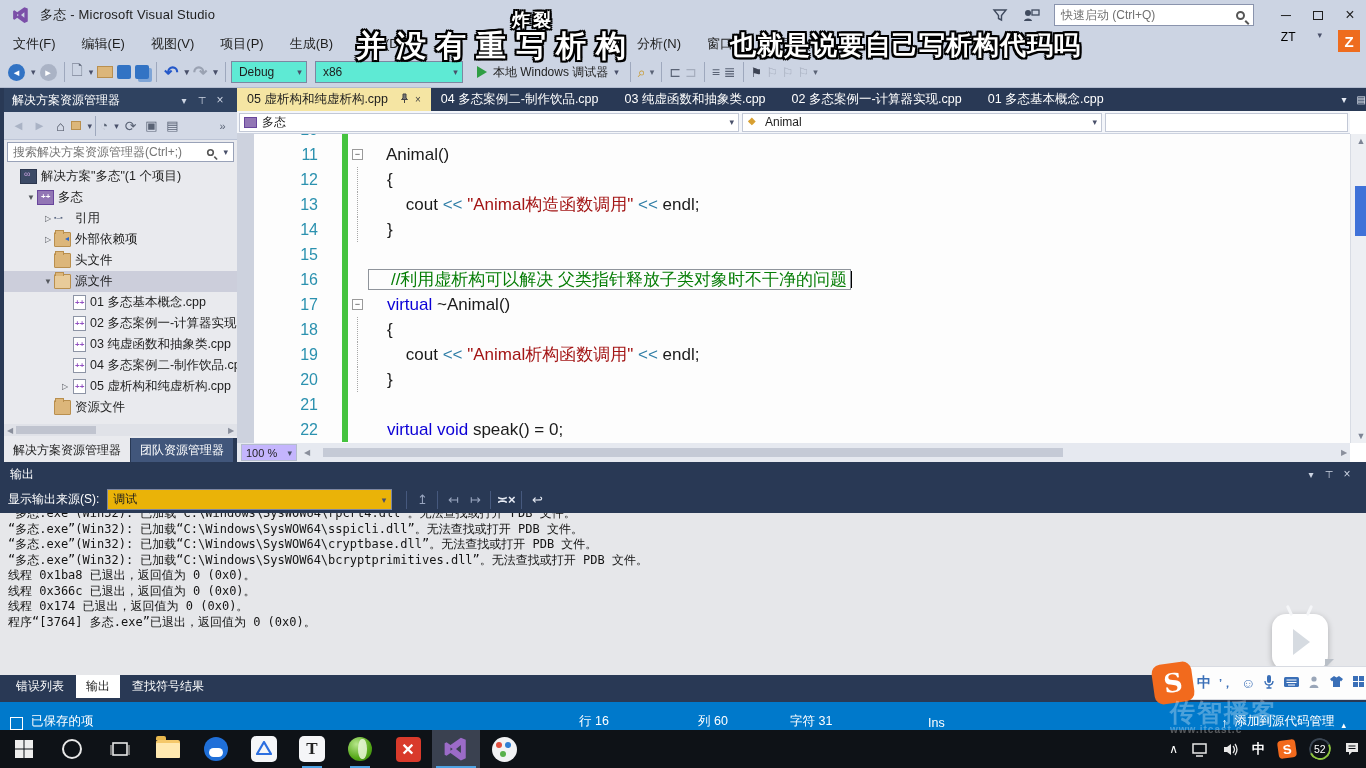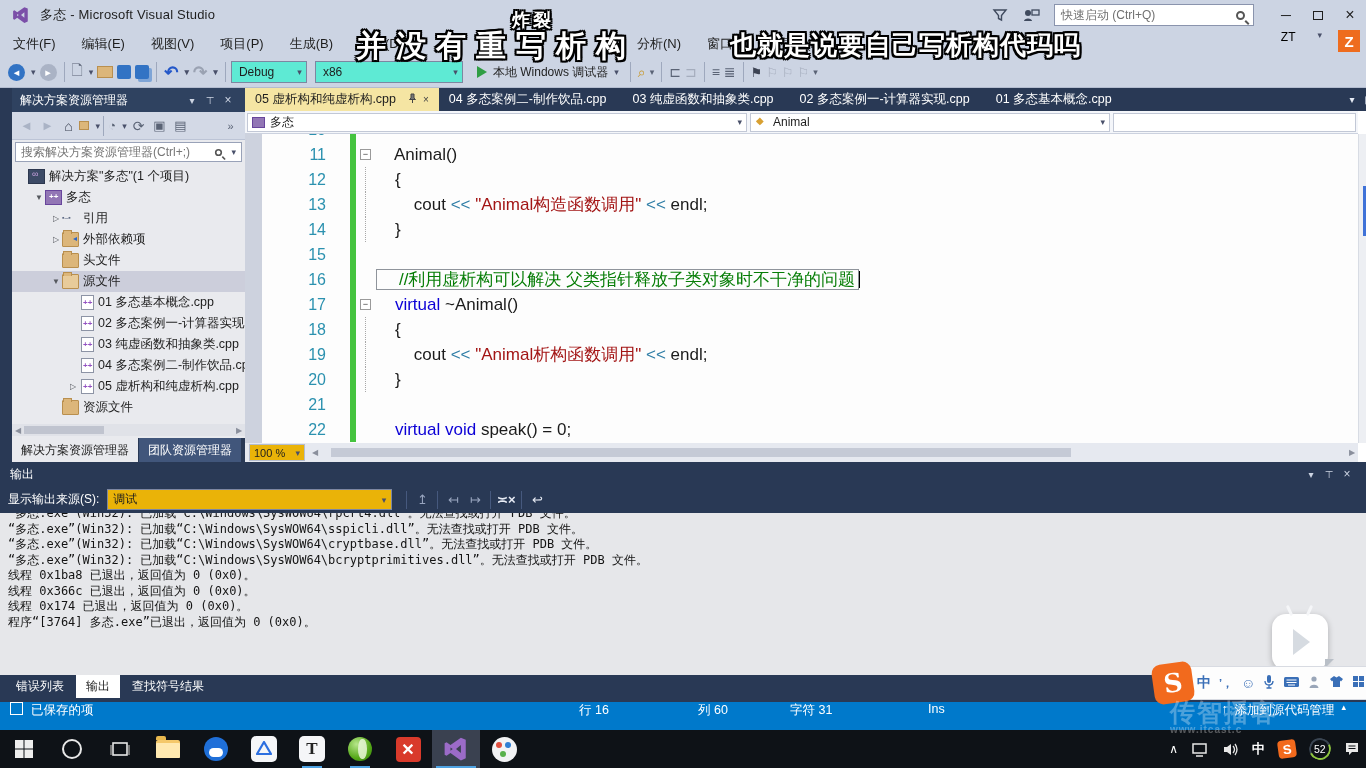--- a/index.html
+++ b/index.html
@@ -34,21 +34,21 @@
   .tsep{width:1px;height:20px;background:#9ea8bd;margin:0 5px;}
   .circ{width:17px;height:17px;border-radius:50%;display:flex;align-items:center;justify-content:center;color:#fff;font-size:11px;}
   .combo{background:#5eead4;border:1px solid #7d87a1;height:22px;display:flex;align-items:center;font-size:12px;color:#1e1e1e;padding:0 4px 0 7px;}
   .combo .cv{flex:1;}
   .dd{color:#49506a;font-size:9px;margin-left:6px;}
   .runbtn{display:flex;align-items:center;height:24px;padding:0 6px;color:#1e1e1e;}
   .play{width:0;height:0;border-left:10px solid #2f9e44;border-top:6px solid transparent;border-bottom:6px solid transparent;margin-right:6px;}
   .gly{font-size:14px;color:#5a6375;}
 
   
-  .main{left:12px;top:88px;width:1110px;height:374px;}
+  .main{left:4px;top:88px;width:1110px;height:374px;}
 
   
   .sol{left:0;top:0;width:233px;height:374px;background:#e9eaee;}
   .sol-title{height:24px;background:#2f4260;color:#fff;font-size:12px;display:flex;align-items:center;padding:0 8px;}
   .sol-title .sp{flex:1;}
   .sti{width:18px;text-align:center;color:#cdd5e3;font-size:10px;}
   .sol-tools{height:28px;background:#d3d9e6;border-bottom:1px solid #bcc4d6;display:flex;align-items:center;padding:0 4px;font-size:13px;color:#5a6375;}
   .sol-tools .ico{width:21px;height:20px;display:flex;align-items:center;justify-content:center;}
   .sol-search{height:24px;display:flex;align-items:center;padding:2px 3px;}
   .sinput{flex:1;height:20px;background:#fff;border:1px solid #99a2b8;color:#767676;font-size:12px;display:flex;align-items:center;padding:0 5px;}
@@ -104,21 +104,21 @@
   .foldline{position:absolute;left:9px;top:0;height:25px;border-left:1px dotted #a8a8a8;}
   .cl .ct{white-space:pre;flex:1;}
   .pl{color:#1b1b1b;} .kw{color:#0c00d6;} .str{color:#a31515;} .com{color:#067d06;} .op{color:#2e7da6;}
   .curbox{border:1px solid #8f949b;padding:0 3px;}
   .caret{display:inline-block;width:1px;height:17px;background:#000;vertical-align:-3px;}
 
   .vscroll{position:absolute;right:0;top:46px;width:20px;height:309px;background:#edeff3;border-left:1px solid #d8dce4;}
   .vthumb{position:absolute;left:4px;top:52px;width:12px;height:50px;background:#3f72d8;}
   .varr{position:absolute;left:0;width:20px;text-align:center;font-size:9px;color:#7d8494;}
   .zoomrow{position:absolute;left:0;top:355px;width:1113px;height:19px;background:#e6e9f0;display:flex;align-items:center;font-size:11px;color:#1e1e1e;}
-  .zoombox{width:56px;height:17px;background:#eab308;border:1px solid #b4bccd;display:flex;align-items:center;padding:0 4px;margin:0 4px;}
+  .zoombox{width:56px;height:17px;background:#c4b5fd;border:1px solid #b4bccd;display:flex;align-items:center;padding:0 4px;margin:0 4px;}
   .zoombox .cv{flex:1;}
   .htrack{flex:1;height:13px;background:#e6e9f0;position:relative;margin-right:2px;}
   .hthumb{position:absolute;left:10px;top:2px;width:740px;height:9px;background:#c5cad6;}
 
   
   .outpanel{left:0;top:462px;width:1366px;height:213px;background:#293955;}
   .out-title{height:24px;display:flex;align-items:center;color:#fff;font-size:12px;padding:0 10px;}
   .out-title .sp{flex:1;}
   .out-tools{height:27px;display:flex;align-items:center;padding:0 8px;color:#fff;font-size:12px;}
   .ocombo{width:285px;height:21px;background:#eab308;border:1px solid #7d87a1;color:#1e1e1e;display:flex;align-items:center;padding:0 5px;margin-left:8px;}
@@ -129,21 +129,21 @@
   .outtext{position:absolute;left:0;top:51px;width:1366px;height:162px;background:#e6e7ea;overflow:hidden;padding-left:8px;}
   .oline{font-family:"DejaVu Sans Mono","Liberation Mono",monospace;font-size:12px;line-height:15.5px;color:#141414;white-space:pre;}
 
   
   .ptabs{left:0;top:675px;width:1366px;height:27px;background:#293955;display:flex;align-items:flex-start;padding-left:6px;font-size:12px;}
   .ptab{padding:3px 10px;color:#fff;margin-right:2px;}
   .ptab.on{background:#fff;color:#1e1e1e;}
 
   
   .statusbar{left:0;top:702px;width:1366px;height:28px;background:#0079cb;color:#fff;font-size:12.5px;}
-  .st{position:absolute;top:0;height:28px;display:flex;align-items:flex-start;}
+  .st{position:absolute;top:0;height:28px;display:flex;align-items:flex-end;}
   .savedicon{width:13px;height:13px;border:1px solid #fff;margin-right:8px;}
 
   
   .taskbar{left:0;top:730px;width:1366px;height:38px;background:#0e1217;display:flex;align-items:center;}
   .task{width:48px;height:38px;display:flex;align-items:center;justify-content:center;position:relative;}
   .task.run:after{content:"";position:absolute;bottom:0;left:14px;width:20px;height:2px;background:#4fa3e3;}
   .task.active{background:#3a4150;}
   .task.active:after{content:"";position:absolute;bottom:0;left:4px;width:40px;height:2px;background:#4fa3e3;}
   .cortana{width:20px;height:20px;border:2px solid #e8e8e8;border-radius:50%;}
   .tfolder{width:24px;height:18px;background:#f4c86a;border-radius:2px;position:relative;}

